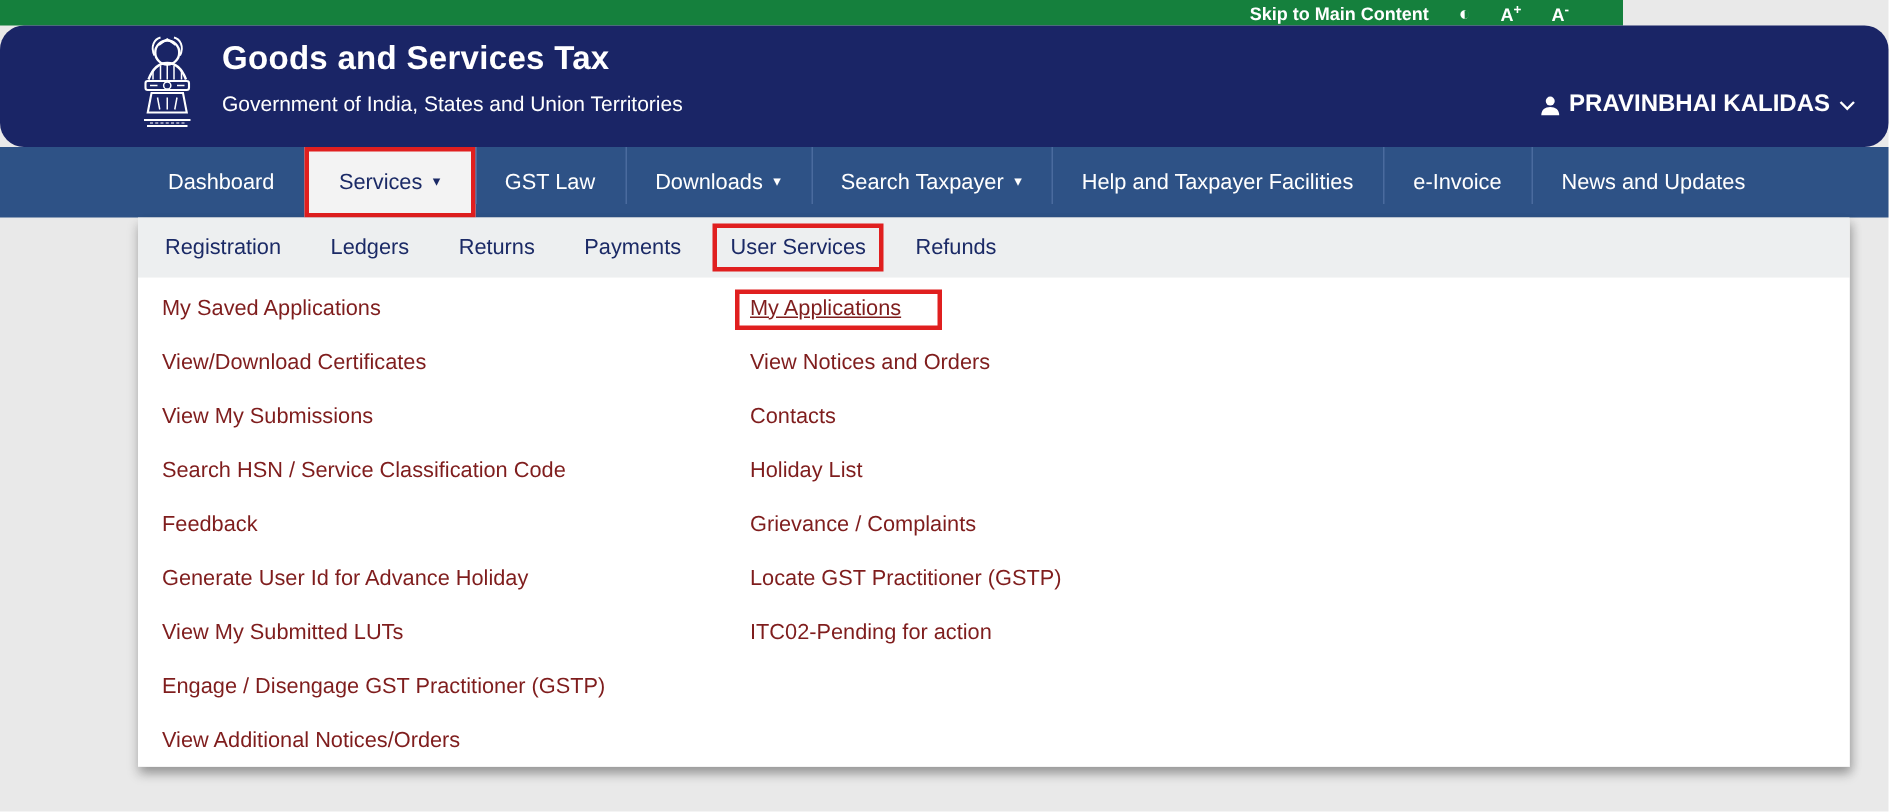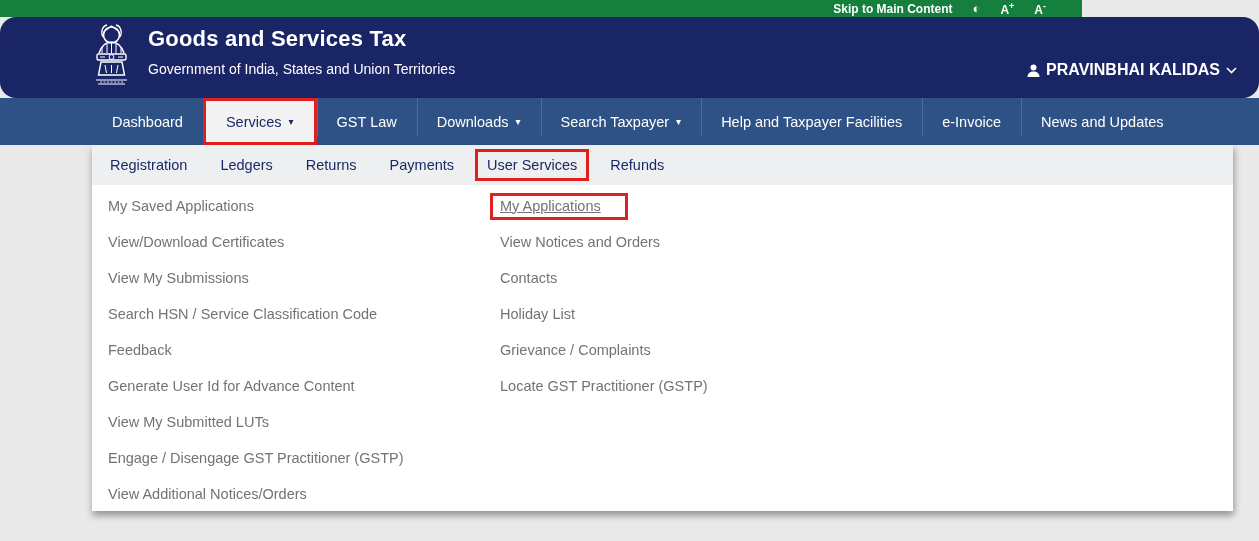--- a/index.html
+++ b/index.html
@@ -77,21 +77,21 @@
   }
   .tab { cursor: pointer; white-space: nowrap; }
   .tab.annotated {
     border: 3px solid #e01f1f;
     padding: 5px 9px; margin: 0 -12px 0 -12px;
   }
   .panel {
     height: 326px; background: #ffffff;
     display: grid; grid-template-columns: 392px 1fr;
     padding: 3px 0 0 16px;
-    font-size: 14.5px; color: #737373;
+    font-size: 14.5px; color: #7f1d1d;
   }
   .menu-col { display: flex; flex-direction: column; }
   .menu-link {
     height: 36px; display: flex; align-items: center;
     cursor: pointer; white-space: nowrap;
   }
   .menu-link > span { display: inline-block; }
   .menu-link.annotated > span {
     text-decoration: underline;
     border: 3px solid #e01f1f;
@@ -193,21 +193,21 @@
       <div class="menu-link">
           <span>View My Submissions</span>
         </div>
       <div class="menu-link">
           <span>Search HSN / Service Classification Code</span>
         </div>
       <div class="menu-link">
           <span>Feedback</span>
         </div>
       <div class="menu-link">
-          <span>Generate User Id for Advance Content</span>
+          <span>Generate User Id for Advance Holiday</span>
         </div>
       <div class="menu-link">
           <span>View My Submitted LUTs</span>
         </div>
       <div class="menu-link">
           <span>Engage / Disengage GST Practitioner (GSTP)</span>
         </div>
       <div class="menu-link">
           <span>View Additional Notices/Orders</span>
         </div>
@@ -224,15 +224,18 @@
         </div>
       <div class="menu-link">
           <span>Holiday List</span>
         </div>
       <div class="menu-link">
           <span>Grievance / Complaints</span>
         </div>
       <div class="menu-link">
           <span>Locate GST Practitioner (GSTP)</span>
         </div>
+      <div class="menu-link">
+          <span>ITC02-Pending for action</span>
+        </div>
     </div>
   </div>
 </div>
 
 </body></html>

